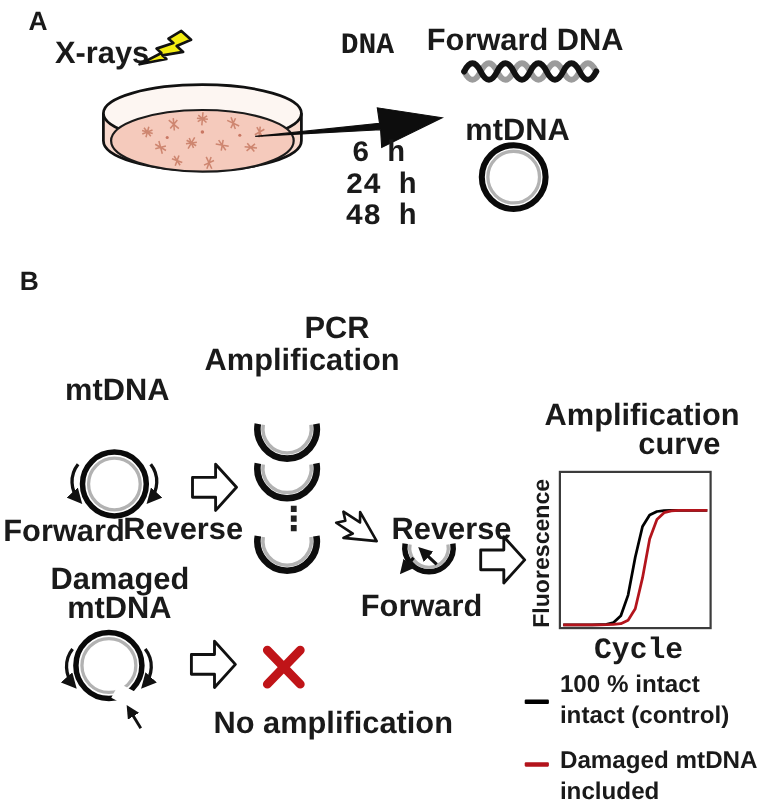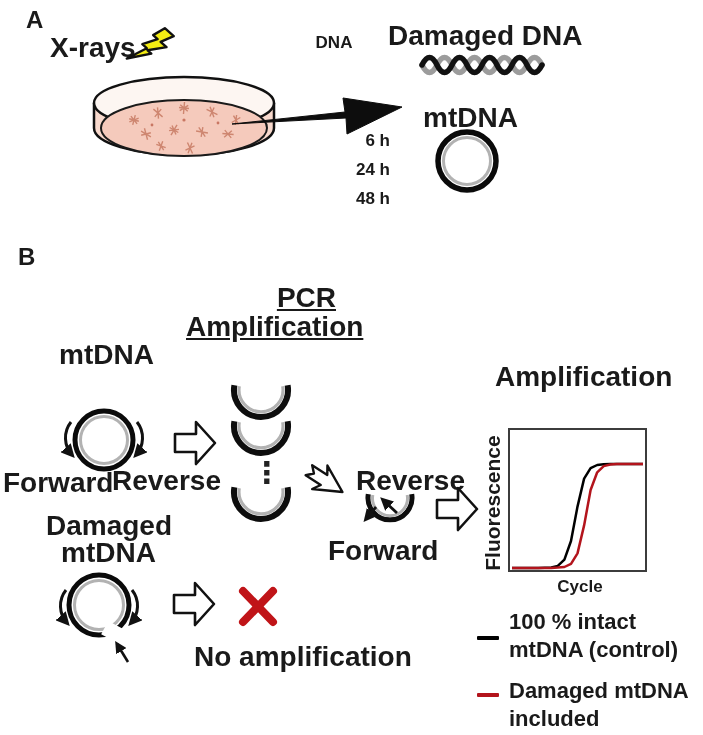--- a/index.html
+++ b/index.html
@@ -3,21 +3,21 @@
 <meta charset="utf-8">
 <style>
   html,body{margin:0;padding:0;background:#fff;}
   #figure{position:relative;width:703px;height:735px;background:#ffffff;overflow:hidden;
           font-family:"Liberation Sans","DejaVu Sans",sans-serif;color:#1a1a1a;}
   .lbl{position:absolute;font-weight:700;line-height:1.2;white-space:nowrap;}
   .block{position:absolute;font-weight:700;text-align:center;}
   .block div{white-space:nowrap;}
   .panel-letter{font-size:24px;}
   .t22{font-size:28px;text-align:right;}
-  .t21{font-size:17px;}
+  .t21{font-size:27px;font-family:Liberation Mono, monospace;}
   svg{position:absolute;overflow:visible;}
   #chart-box{position:absolute;left:508px;top:428px;width:139px;height:144px;
              border:2px solid #3c3c3c;box-sizing:border-box;}
   #curve-svg{position:absolute;left:0;top:0;}
   .ylab{position:absolute;left:413px;top:491px;width:160px;text-align:center;
         font-weight:700;font-size:21px;transform:rotate(-90deg);}
   .legend-dash{position:absolute;width:22px;height:4px;border-radius:1px;}
   .legend-text{position:absolute;font-weight:700;font-size:22px;line-height:28px;}
   .vdots{position:absolute;font-weight:700;font-size:30px;line-height:1;color:#222;}
 </style>
@@ -56,43 +56,43 @@
   </svg>
 
   <svg style="left:230px;top:84px;" width="180" height="52" viewBox="0 0 180 52">
     <path d="M2,40 L115,28 L113,14 L172,23 L117,50 L116,34 Z" fill="#0d0d0d" stroke="#0d0d0d" stroke-width="1"></path>
   </svg>
 
   <div class="block t21" style="left:278px;top:29px;width:112px;line-height:27px;">
     <div>DNA</div>
   </div>
 
-  <div class="block t21" style="left:330px;top:126px;width:60px;text-align:right;line-height:29px;">
+  <div class="block t21" style="left:314px;top:126px;width:60px;text-align:center;line-height:29px;">
     <div>6 h</div>
     <div>24 h</div>
     <div>48 h</div>
   </div>
 
-  <span class="lbl t22" style="left:388px;top:19px;">Damaged DNA</span>
+  <span class="lbl t22" style="left:388px;top:19px;">Forward DNA</span>
 
   <svg style="left:416px;top:46px;" width="135" height="40" viewBox="0 0 135 40">
     <path d="M6,19 q7.5,15 15,0 q7.5,-15 15,0 q7.5,15 15,0 q7.5,-15 15,0 q7.5,15 15,0 q7.5,-15 15,0 q7.5,15 15,0 q7.5,-15 15,0" fill="none" stroke="#9c9c9c" stroke-width="5.5" stroke-linecap="round"></path>
     <path d="M6,19 q7.5,-15 15,0 q7.5,15 15,0 q7.5,-15 15,0 q7.5,15 15,0 q7.5,-15 15,0 q7.5,15 15,0 q7.5,-15 15,0 q7.5,15 15,0" fill="none" stroke="#121212" stroke-width="5.5" stroke-linecap="round"></path>
   </svg>
 
   <span class="lbl t22" style="left:423px;top:101px;">mtDNA</span>
 
   <svg style="left:430px;top:125px;" width="74" height="74" viewBox="0 0 74 74">
     <circle cx="37" cy="36" r="29" fill="#fff" stroke="#0a0a0a" stroke-width="5.5"></circle>
     <circle cx="37" cy="36" r="23.5" fill="none" stroke="#b2b2b2" stroke-width="3"></circle>
   </svg>
 
   <span class="lbl panel-letter" style="left:18px;top:243px;">B</span>
 
-  <div class="block t22" style="left:186px;top:283px;width:150px;line-height:29px;text-decoration:underline;">
+  <div class="block t22" style="left:186px;top:283px;width:150px;line-height:29px;">
     <div>PCR</div>
     <div>Amplification</div>
   </div>
 
   <div class="block t22" style="left:54px;top:341px;width:100px;line-height:27px;">
     <div>mtDNA</div>
   </div>
 
   <svg style="left:58px;top:396px;" width="92" height="92" viewBox="0 0 92 92">
     <defs>
@@ -146,20 +146,21 @@
   </svg>
 
   <span class="lbl t22" style="left:328px;top:534px;">Forward</span>
 
   <svg style="left:434px;top:482px;" width="46" height="54" viewBox="0 0 46 54">
     <polygon points="3,18 24,18 24,6 43,27 24,48 24,36 3,36" fill="#fff" stroke="#111" stroke-width="2.6" stroke-linejoin="round"></polygon>
   </svg>
 
   <div class="block t22" style="left:495px;top:363px;width:160px;line-height:27px;">
     <div>Amplification</div>
+    <div>curve</div>
   </div>
   <div class="ylab">Fluorescence</div>
   <div id="chart-box">
     <svg id="curve-svg" width="135" height="140" viewBox="0 0 135 140">
         <polyline points="2.0,138.0 8.6,138.0 15.1,138.0 21.6,138.0 28.2,138.0 34.8,137.8 41.3,137.5 47.8,135.9 54.4,129.7 61.0,111.0 67.5,76.6 74.1,48.6 80.6,38.2 87.2,35.0 93.7,34.2 100.3,34.0 106.8,34.0 113.3,34.0 119.9,34.0 126.4,34.0 133.0,34.0" fill="none" stroke="#000000" stroke-width="2.5" stroke-linejoin="round"></polyline>
         <polyline points="2.0,138.0 8.6,138.0 15.1,138.0 21.6,138.0 28.2,138.0 34.8,138.0 41.3,137.9 47.8,137.6 54.4,137.0 61.0,133.8 67.5,123.4 74.1,95.4 80.6,60.0 87.2,42.3 93.7,36.1 100.3,34.5 106.8,34.0 113.3,34.0 119.9,34.0 126.4,34.0 133.0,34.0" fill="none" stroke="#b3141c" stroke-width="2.5" stroke-linejoin="round"></polyline>
       </svg>
   </div>
   <div class="block t21" style="left:540px;top:577px;width:80px;">Cycle</div>
 
@@ -189,21 +190,21 @@
   <svg style="left:237px;top:584px;" width="42" height="44" viewBox="0 0 42 44">
     <line x1="6" y1="7" x2="36" y2="38" stroke-width="8" stroke-linecap="round" style="stroke: rgb(192, 20, 24);"></line>
     <line x1="36" y1="7" x2="6" y2="38" stroke-width="8" stroke-linecap="round" style="stroke: rgb(192, 20, 24);"></line>
   </svg>
 
   <span class="lbl t22" style="left:173px;top:640px;margin-left:21px;">No amplification</span>
 
   <div class="legend-dash" style="left: 477px; top: 636px; background: rgb(0, 0, 0);"></div>
   <div class="legend-text" style="left:509px;top:608px;">
     <div>100 % intact</div>
-    <div>mtDNA (control)</div>
+    <div>intact (control)</div>
   </div>
   <div class="legend-dash" style="left: 477px; top: 693px; background: rgb(179, 20, 28);"></div>
   <div class="legend-text" style="left:509px;top:677px;">
     <div>Damaged mtDNA</div>
     <div>included</div>
   </div>
 
 </div>
 
 </body></html>

